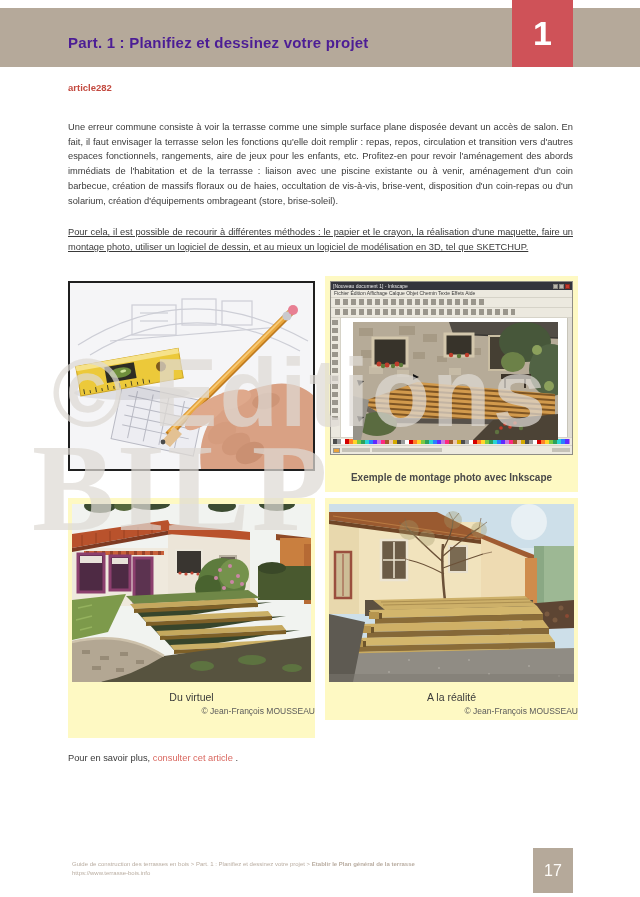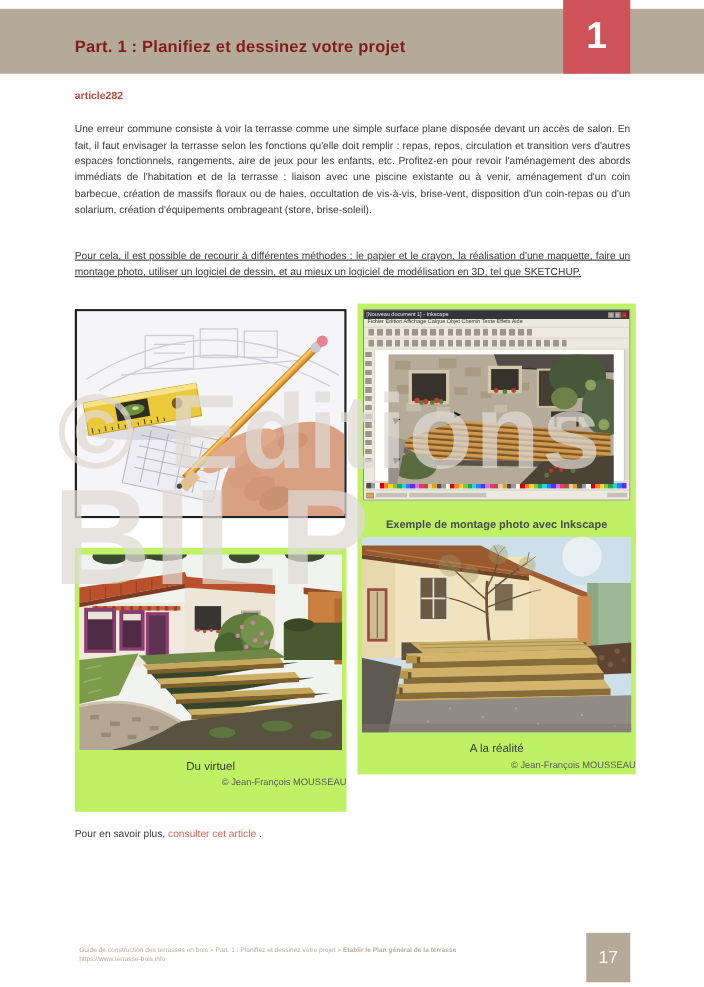--- a/index.html
+++ b/index.html
@@ -1,41 +1,41 @@
 <!DOCTYPE html>
 <html><head>
 <meta charset="utf-8">
 <style>
   html,body{margin:0;padding:0;background:#ffffff;}
   .page{position:relative;width:640px;height:897px;background:#fff;overflow:hidden;
         font-family:"Liberation Sans","DejaVu Sans",sans-serif;color:#3a3a3a;}
 
   
   .topbar{position:absolute;left:0;top:8px;width:640px;height:59px;background:#b5a99a;}
-  .topbar-title{position:absolute;left:68px;top:26px;font-size:15px;font-weight:bold;color:#7f1d1d;letter-spacing:.2px;}
+  .topbar-title{position:absolute;left:68px;top:26px;font-size:15px;font-weight:bold;color:#4c1d95;letter-spacing:.2px;}
   .chapter-badge{position:absolute;left:512px;top:0;width:61px;height:67px;background:#cf5258;
         display:flex;align-items:center;justify-content:center;font-size:34px;font-weight:bold;color:#fff;}
 
   
   .heading{position:absolute;left:68px;top:82px;width:505px;display:flex;align-items:baseline;gap:8px;}
   .article-code{font-size:9.5px;font-weight:bold;color:#c3493f;}
   .article-title{font-size:21px;font-weight:bold;color:#b3a797;letter-spacing:.3px;}
 
   
   .para{position:absolute;left:68px;width:505px;font-size:9.3px;line-height:14.7px;text-align:justify;color:#3a3a3a;}
-  .p1{top:110px;}
+  .p1{top:120px;}
   .p2{top:199px;text-align:left;}
   .p3{top:225px;text-decoration:underline;}
 
   
   .fig-photo-border{position:absolute;left:68px;top:281px;width:243px;height:186px;border:2px solid #1f1f1f;background:#f5f5f7;}
-  .panel{position:absolute;background:#bef264;}
+  .panel{position:absolute;background:#fef9c3;}
   .panel-inkscape{left:325px;top:276px;width:253px;height:216px;display:flex;flex-direction:column;align-items:center;}
   .panel-virtual{left:68px;top:498px;width:247px;height:240px;}
-  .panel-real{left:325px;top:482px;width:253px;height:222px;}
+  .panel-real{left:325px;top:498px;width:253px;height:222px;}
   .fig-caption{font-size:10px;font-weight:bold;color:#4a4a4a;text-align:center;}
   .panel-inkscape .fig-caption{margin-top:auto;margin-bottom:9px;}
   .fig-photo{display:block;}
   .panel-virtual .fig-photo{margin:6px auto 0;}
   .panel-real .fig-photo{margin:6px auto 0;}
   .cap-title{margin-top:9px;font-size:10.5px;font-weight:normal;color:#3a3a3a;text-align:center;}
   .cap-sub{margin-top:6px;font-size:8.5px;color:#6a6a6a;text-align:center;}
   .cap-credit{margin-top:3px;font-size:8.5px;color:#5a5a5a;text-align:right;padding-left:3px;}
 
   
@@ -70,21 +70,21 @@
   .more-line{position:absolute;left:68px;top:753px;font-size:9.3px;color:#3a3a3a;}
   .more-link{color:#d9675f;text-decoration:none;}
   .footer-text{position:absolute;left:72px;top:860px;width:430px;font-size:6px;line-height:8.5px;color:#b9ada1;}
   .footer-bold{font-weight:bold;}
   .page-box{position:absolute;left:533px;top:848px;width:40px;height:45px;background:#b5a99a;
         display:flex;align-items:center;justify-content:center;font-size:16px;color:#fdfbf8;}
 
   
   .wm{position:absolute;font-weight:bold;color:rgba(222,218,212,0.72);z-index:10;pointer-events:none;white-space:nowrap;letter-spacing:2px;}
   .wm1{left:52px;top:338px;font-size:96px;}
-  .wm2{left:48px;top:418px;font-size:124px;}
+  .wm2{left:32px;top:418px;font-size:124px;font-family:Liberation Serif, serif;}
 </style>
 </head>
 <body>
 
 <div class="page">
 
   <div class="topbar">
     <div class="topbar-title">Part. 1 : Planifiez et dessinez votre projet</div>
   </div>
   <div class="chapter-badge">1</div>

